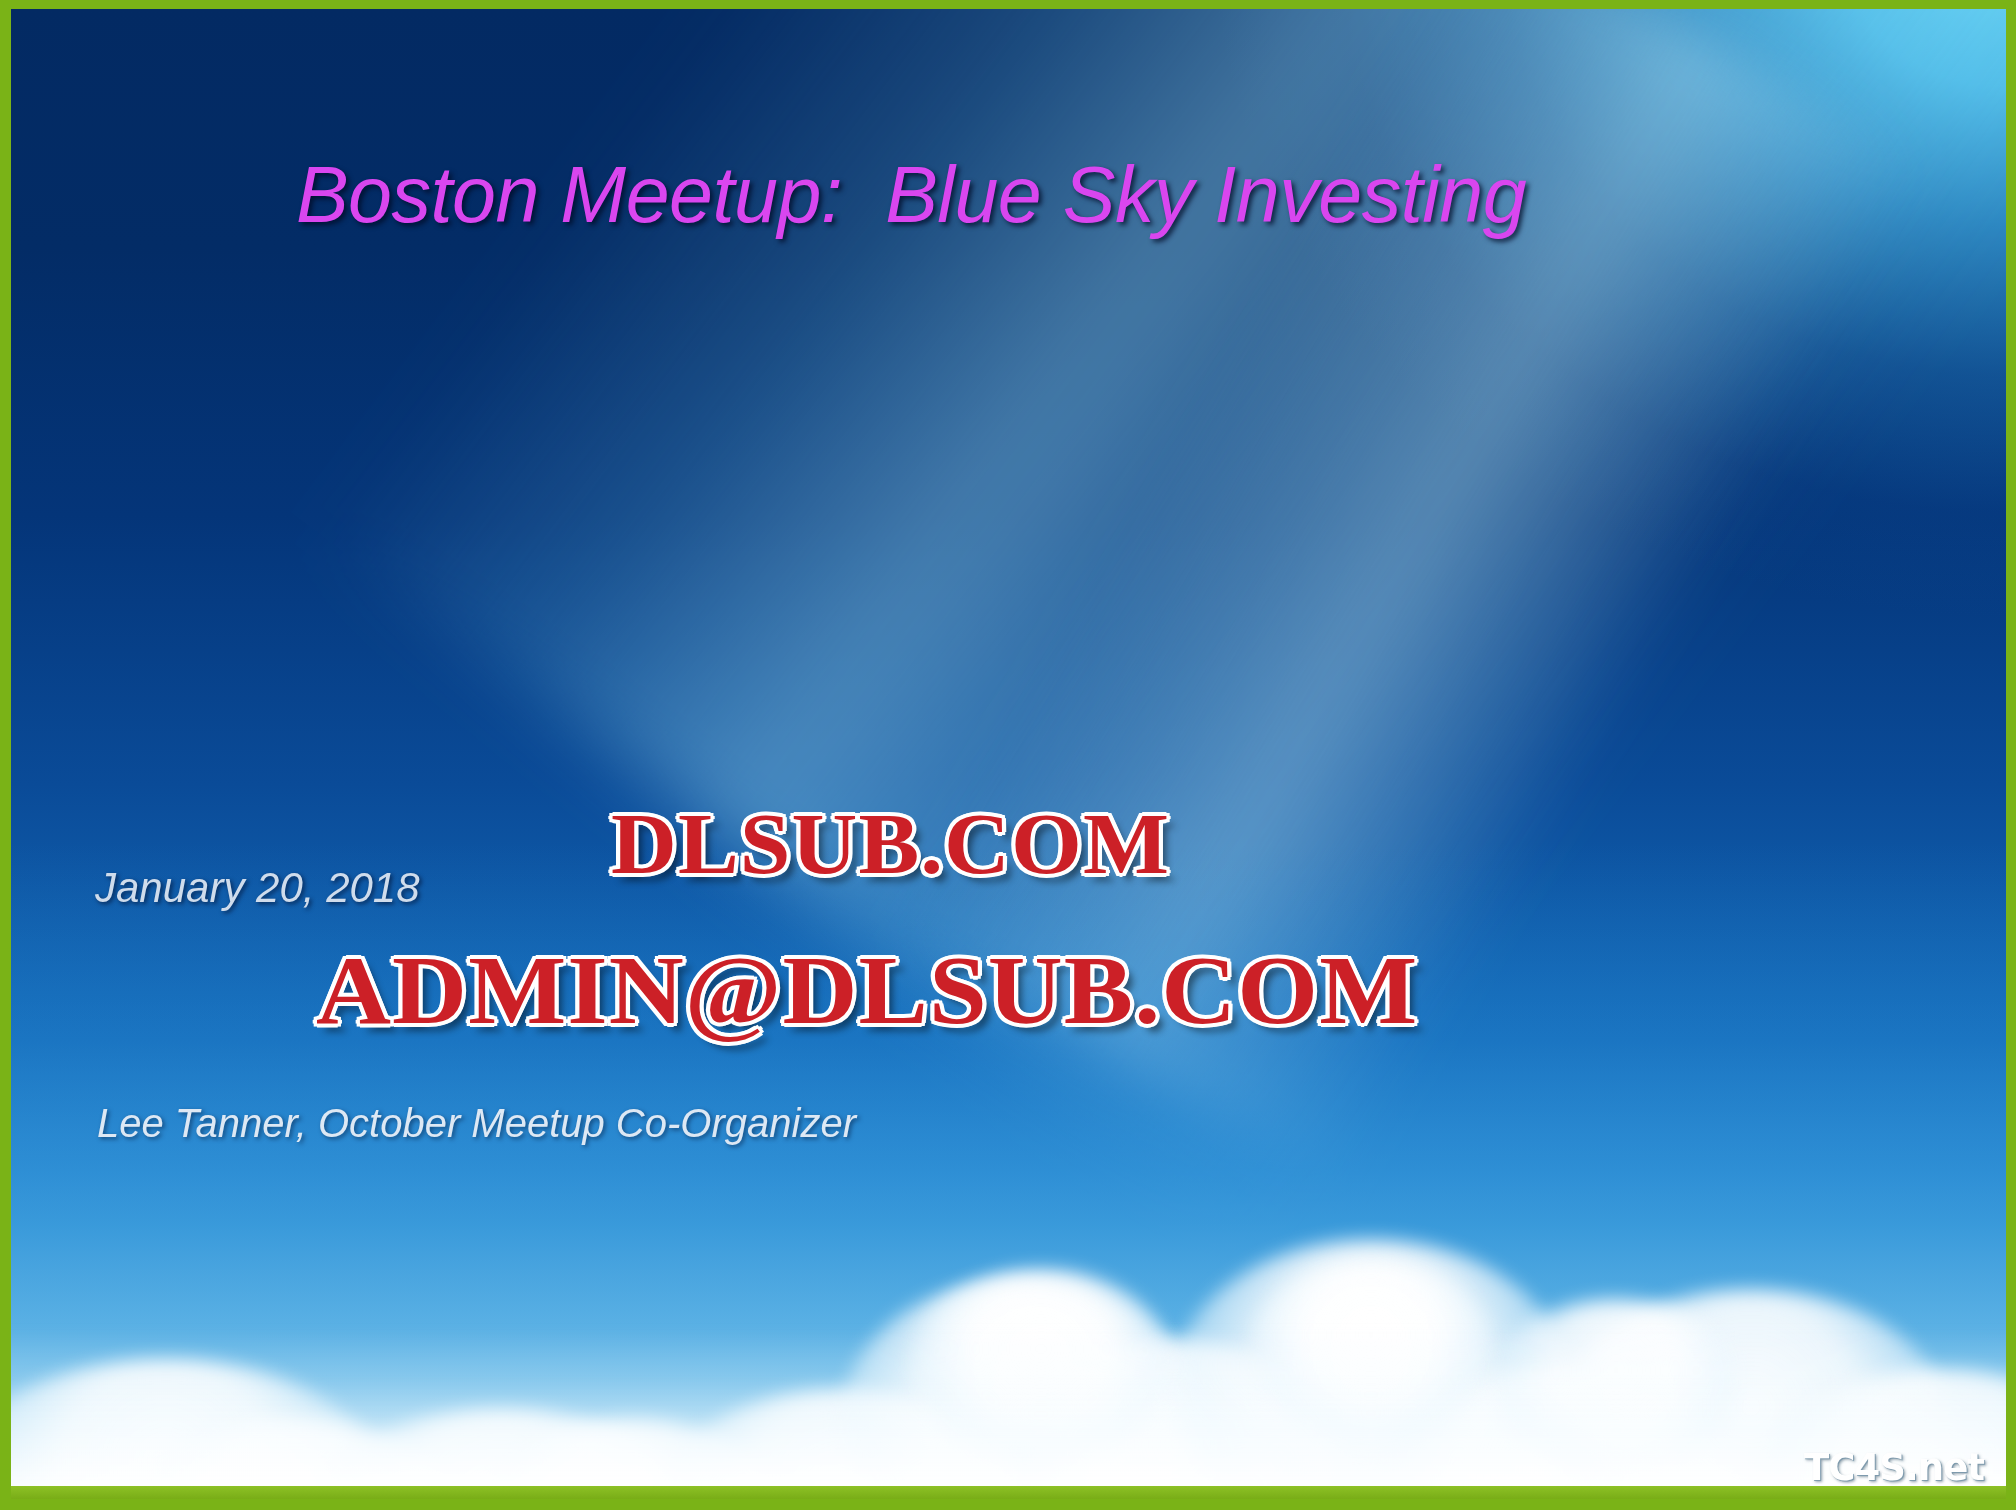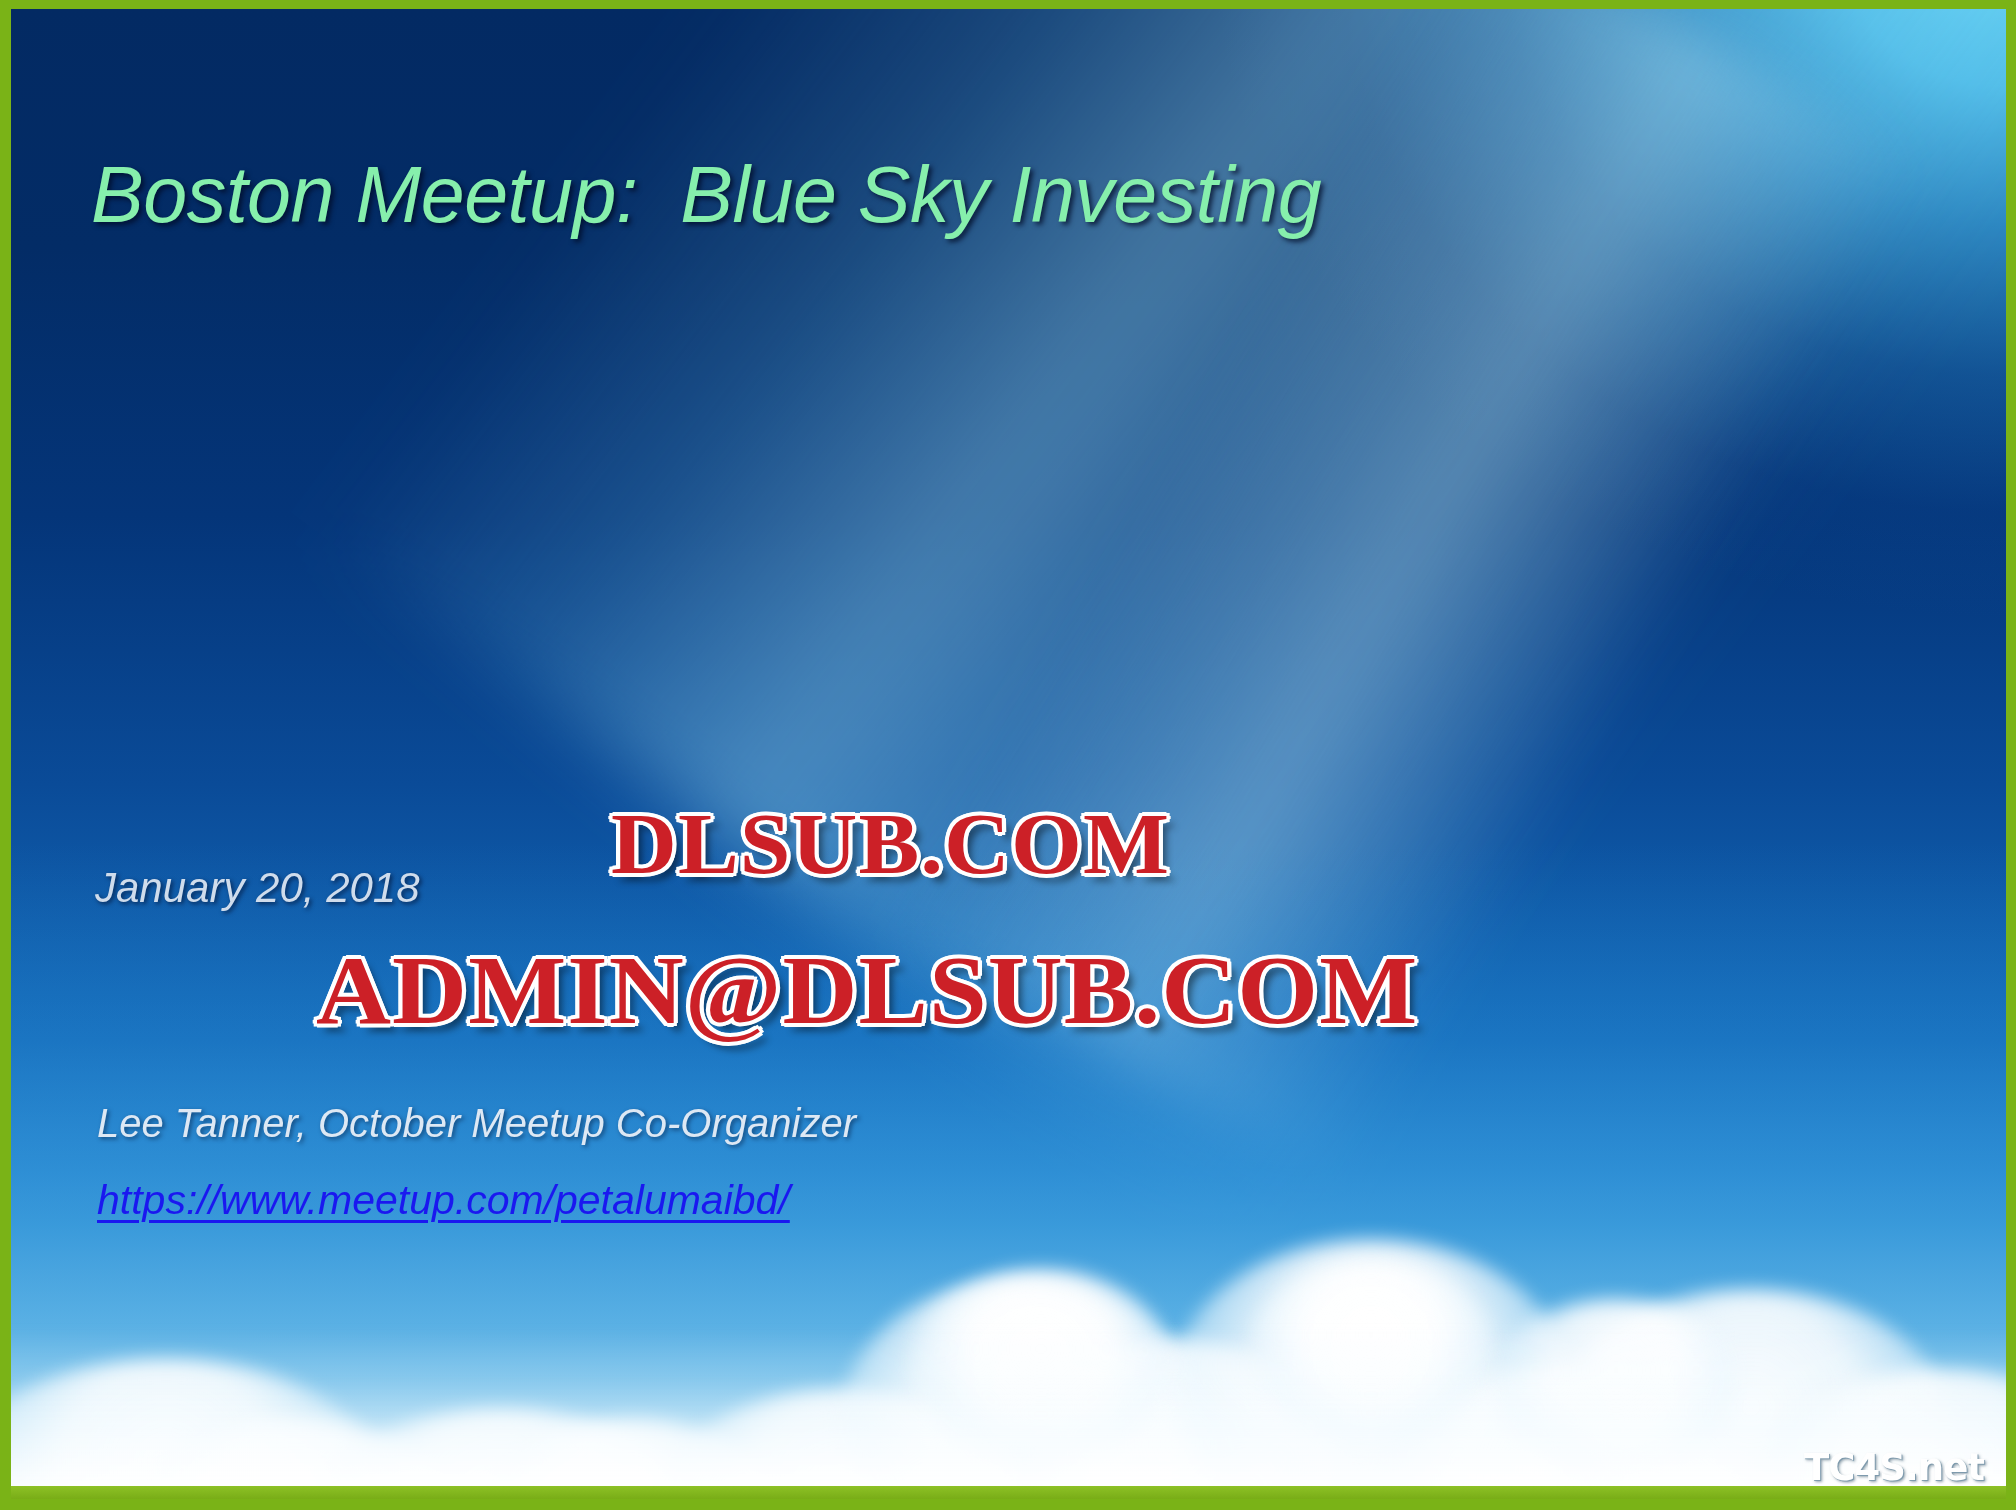--- a/index.html
+++ b/index.html
@@ -150,24 +150,25 @@
   }
 
   .title {
     position: absolute;
     left: 80px;
     top: 140px;
     width: 1640px;
     font-size: 79px;
     font-style: italic;
     font-weight: 400;
-    color: #86efac;
+    color: #d946ef;
     letter-spacing: -0.5px;
     white-space: pre;
     text-shadow: 3px 3px 5px rgba(0, 10, 35, 0.75);
+    text-align: center;
   }
 
   .subtitle {
     position: absolute;
     left: 82px;
     top: 610px;
     width: 1500px;
     font-size: 66px;
     font-style: italic;
     font-weight: bold;
@@ -293,21 +294,20 @@
     <div class="grass"></div>
 
     <div class="content">
       <div class="title">Boston Meetup:  Blue Sky Investing</div>
 
 
       <div class="date">January 20, 2018</div>
 
       <div class="presenter">Lee Tanner, October Meetup Co-Organizer</div>
 
-      <a class="link">https://www.meetup.com/petalumaibd/</a>
     </div>
 
     <div class="wm wm-1">DLSUB.COM</div>
     <div class="wm wm-2">ADMIN@DLSUB.COM</div>
 
     <div class="sitetag">TC4S.net</div>
 
   </div>
 </div>
 

